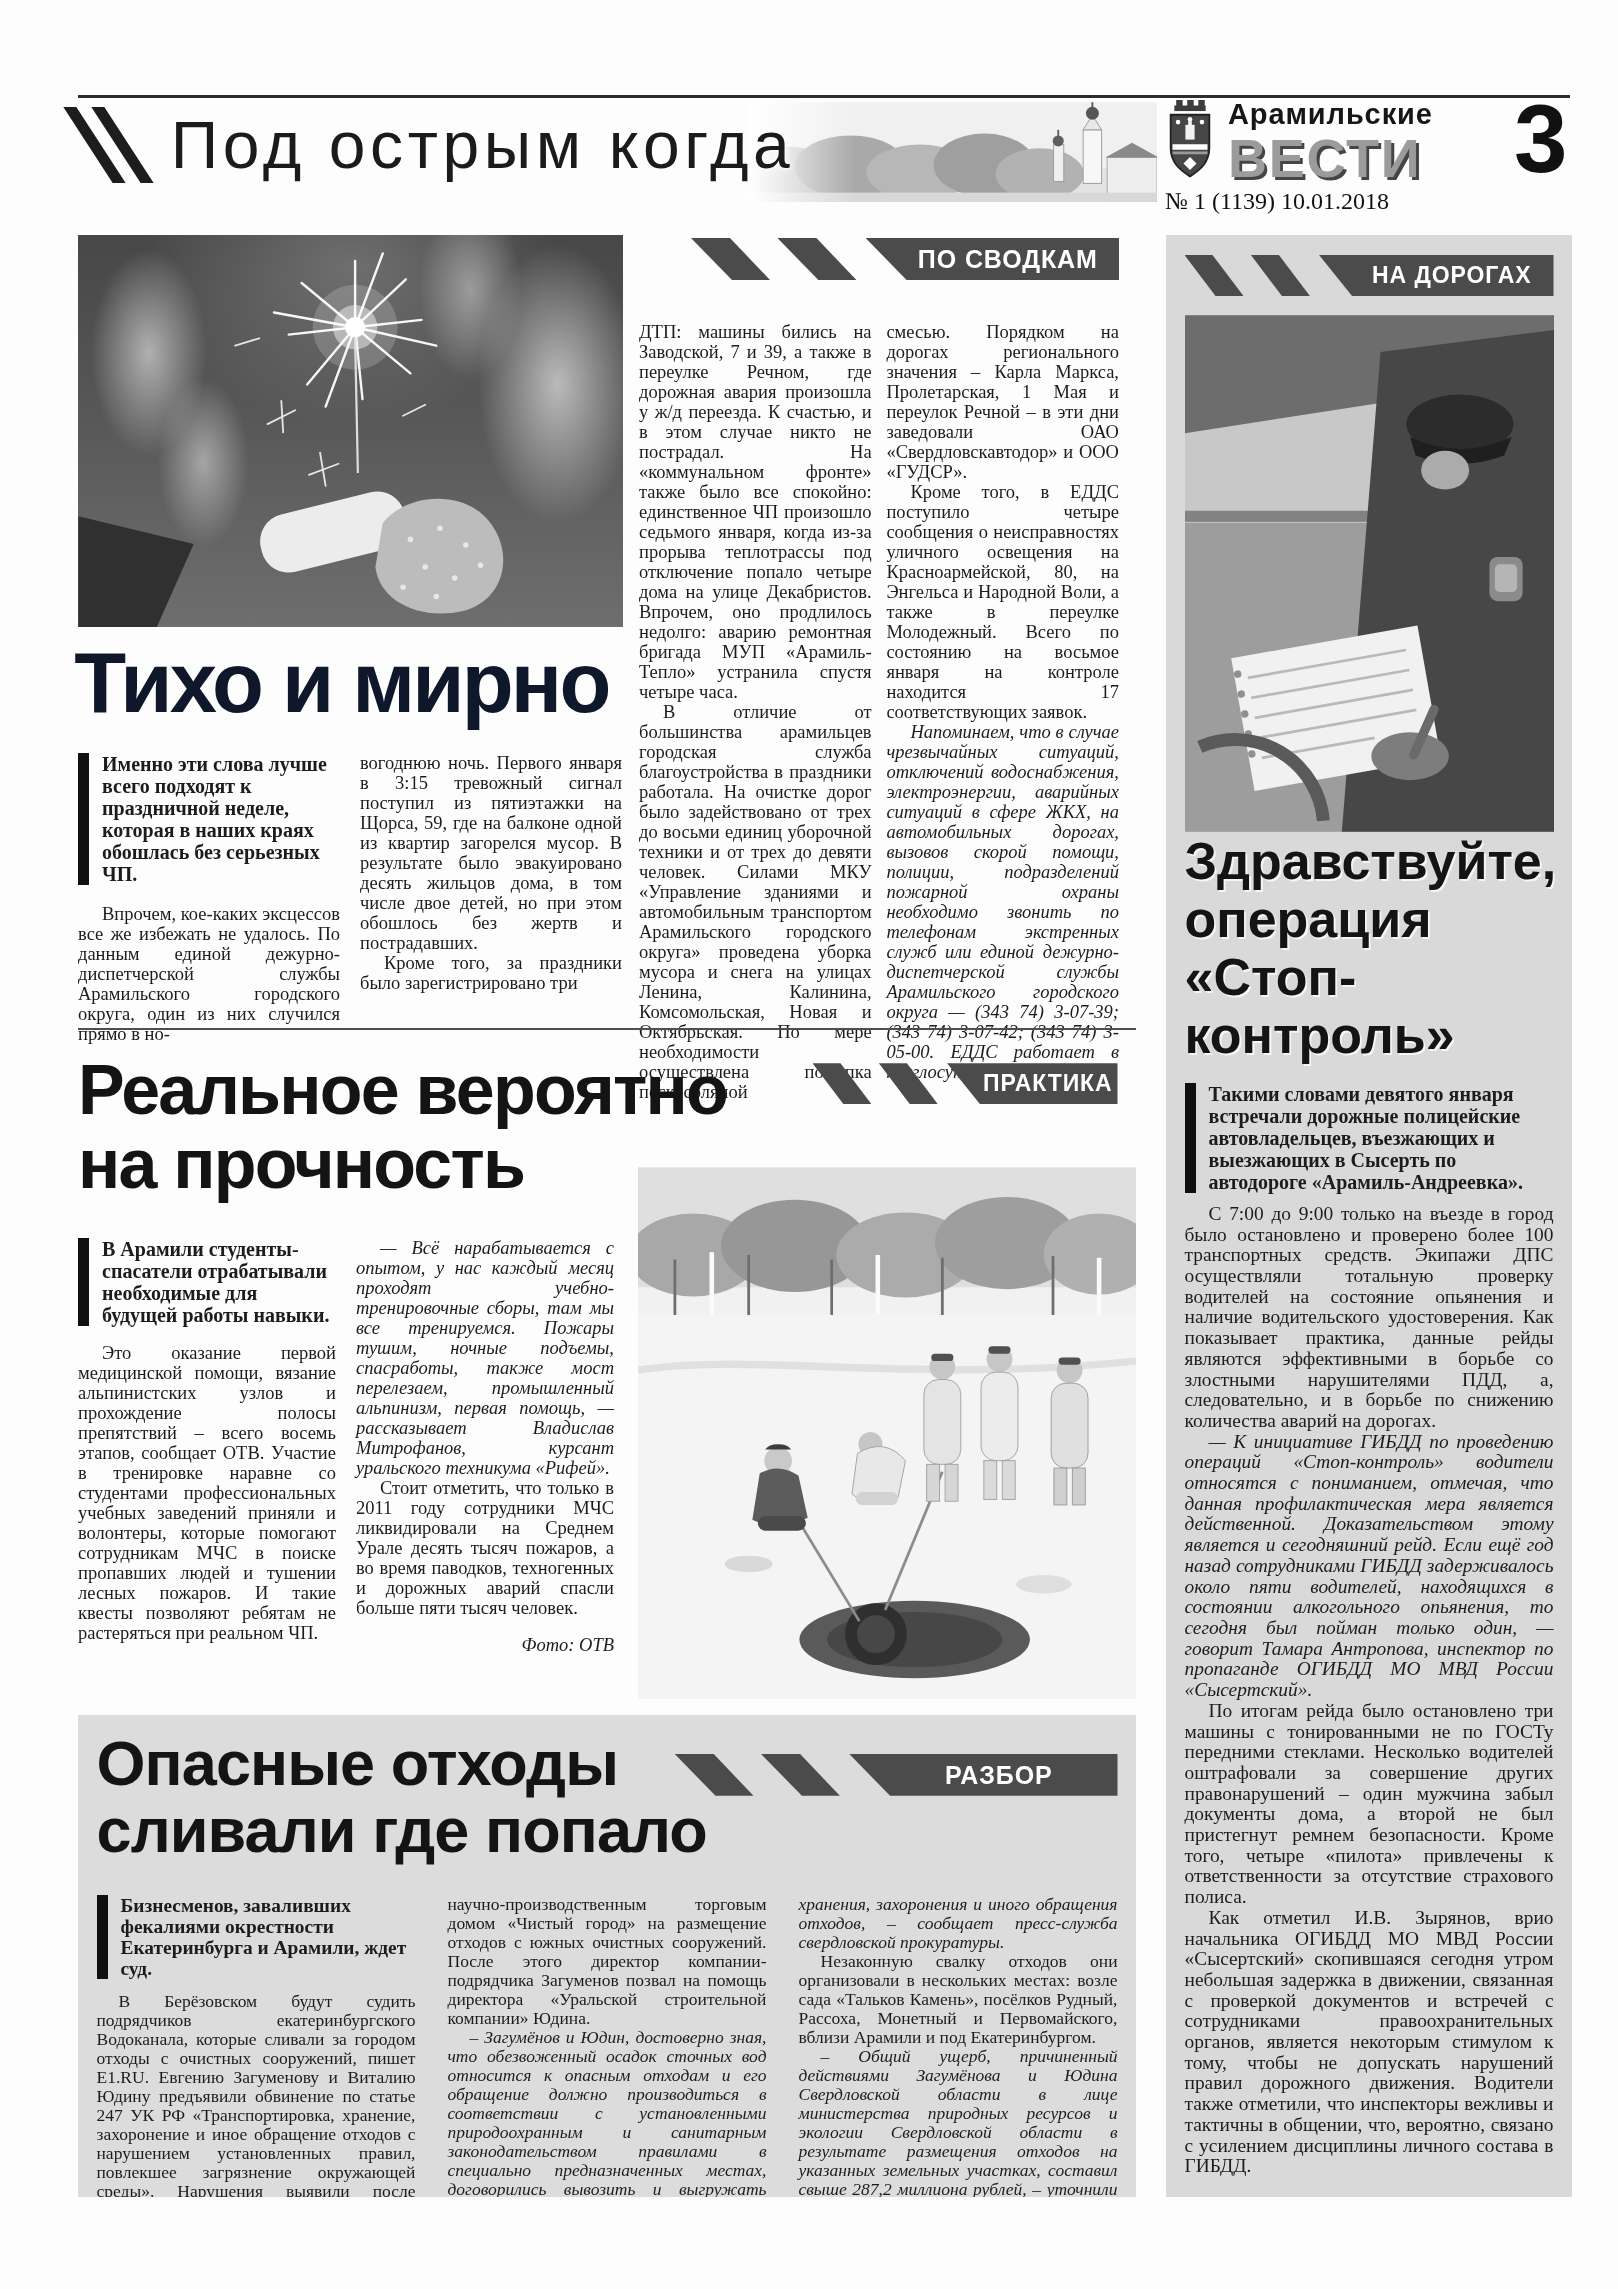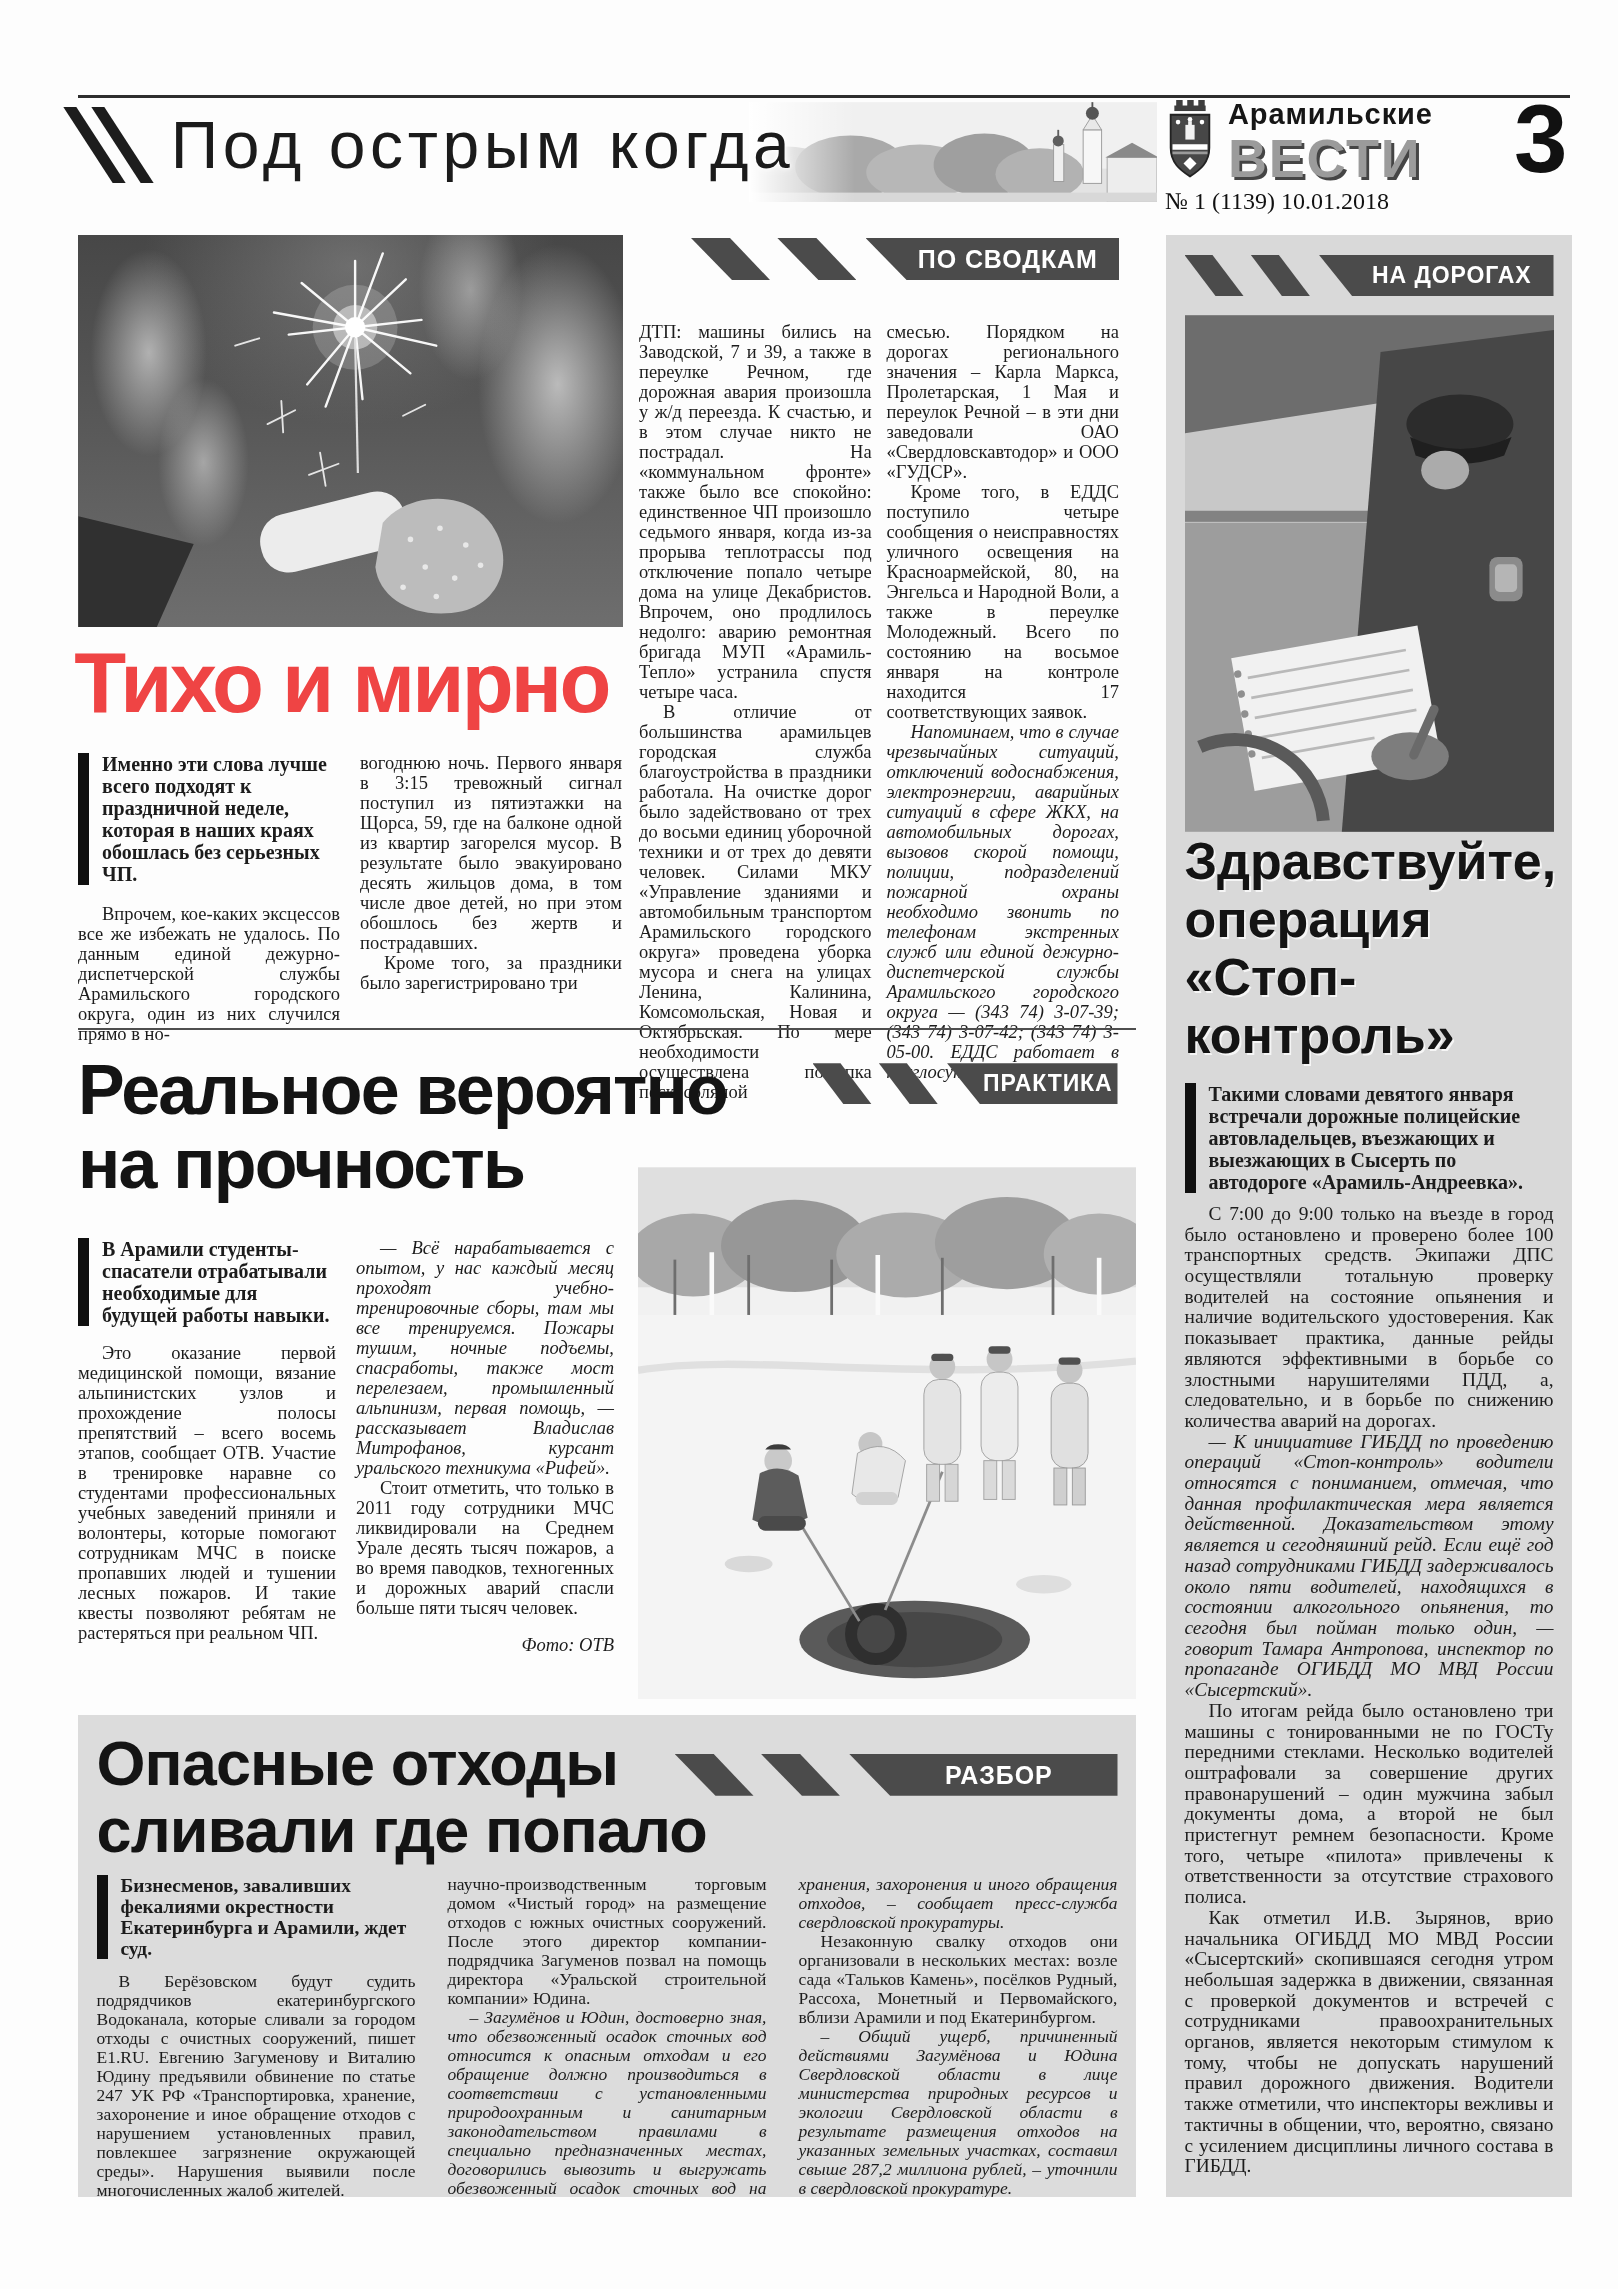--- a/index.html
+++ b/index.html
@@ -54,21 +54,21 @@
   .quiet { position:absolute; left:78px; top:235px; width:545px; }
   .quiet-photo { position:relative; width:545px; height:392px; overflow:hidden;
      background:
        radial-gradient(83px 148px at 13% 30%, rgba(255,255,255,.55), rgba(255,255,255,0) 70%),
        radial-gradient(65px 120px at 23% 58%, rgba(255,255,255,.45), rgba(255,255,255,0) 70%),
        radial-gradient(111px 194px at 88% 38%, rgba(255,255,255,.6), rgba(255,255,255,0) 72%),
        radial-gradient(74px 129px at 72% 14%, rgba(255,255,255,.4), rgba(255,255,255,0) 70%),
        radial-gradient(277px 212px at 50% 8%, rgba(140,140,140,.55), rgba(140,140,140,0) 75%),
        linear-gradient(180deg,#474747 0%, #575757 45%, #6e6e6e 100%); }
   .quiet-title { font-family:"Liberation Sans", sans-serif; font-weight:700; font-size:85px;
-       line-height:1; letter-spacing:-2.8px; margin:13px 0 0 -3.7px; color:#ef4444; white-space:nowrap; }
+       line-height:1; letter-spacing:-2.8px; margin:13px 0 0 -3.7px; color:#0f172a; white-space:nowrap; }
   .quiet-cols { display:flex; gap:20px; margin-top:28px; }
   .qcol { width:262px; }
   .qcol .lede { margin-bottom:18.5px; }
 
   
   .edds { position:absolute; left:639px; top:238px; width:480px; }
   .edds .badge { padding-left:52px; }
   .edds-cols { display:flex; gap:14.8px; margin-top:42px; }
   .ecol { width:233px; }
   .ecol p + p { margin-top:0; }
@@ -99,21 +99,21 @@
   .roads-body p { margin:0; text-align:justify; font-size:19.4px; line-height:20.7px; text-indent:24px; }
 
   
   .waste { position:absolute; left:78px; top:1715px; width:1058px; height:482px;
       background:#dcdcdc; box-sizing:border-box; padding:14.8px 18.5px; overflow:hidden; }
   .waste-head { position:relative; }
   .waste-title { font-family:"Liberation Sans", sans-serif; font-weight:700; font-size:63px;
       line-height:1.06; letter-spacing:-0.9px; color:#141414; }
   .waste-title span { display:block; }
   .waste-badge { position:absolute; right:0; top:24px; width:443px; }
-  .waste-cols { display:flex; gap:32px; margin-top:12px; }
+  .waste-cols { display:flex; gap:32px; margin-top:32px; }
   .wcol { width:325px; }
   .wcol .lede { margin-bottom:13px; font-size:19.4px; line-height:21px; }
   .wcol p { margin:0; text-align:justify; font-size:17.5px; line-height:19px; }
   .wcol p.ind { text-indent:22px; }
 </style>
 </head>
 <body>
 
 <div class="page">
 

